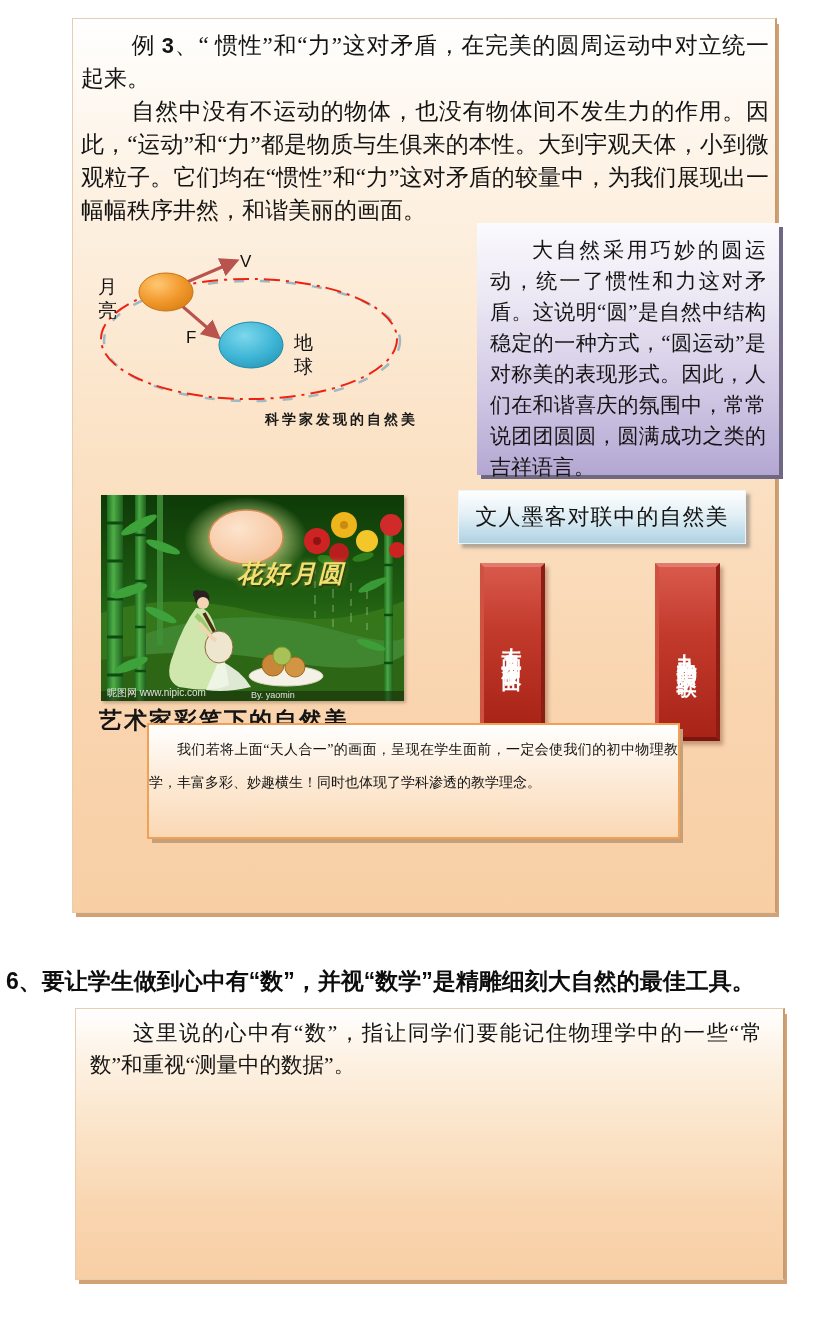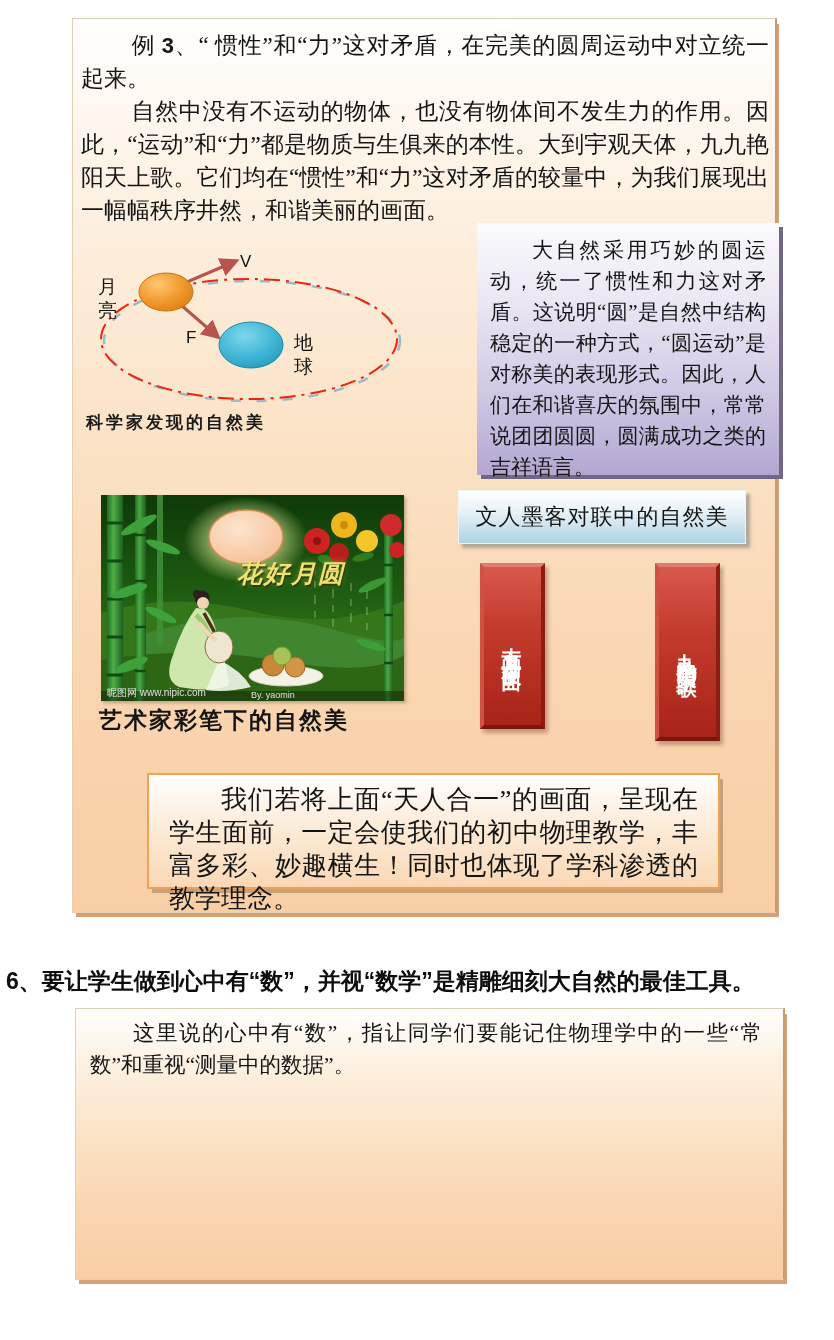--- a/index.html
+++ b/index.html
@@ -16,22 +16,22 @@
 
   .bodytext{font-size:23px;line-height:33px;text-align:justify;margin:0;}
   p.indent{text-indent:2.2em;margin:0;}
   .bold-num{font-family:"Liberation Sans",sans-serif;font-weight:700;font-size:0.95em;}
 
   #intro{position:absolute;left:8px;top:10px;width:688px;}
 
   
   #diagram{position:absolute;left:13px;top:222px;width:332px;}
   #diagram svg{display:block;}
-  #diagram-caption{margin-top:4px;text-align:left;font-family:"Liberation Sans",sans-serif;
-    font-weight:700;font-size:17px;letter-spacing:3px;color:#1a1a1a;}
+  #diagram-caption{margin-top:4px;text-align:right;font-family:"Liberation Sans",sans-serif;
+    font-weight:700;font-size:14px;letter-spacing:3px;color:#1a1a1a;}
   .svg-label{font-family:"Liberation Sans",sans-serif;font-size:19px;fill:#111;}
   .svg-vf{font-family:"Liberation Sans",sans-serif;font-size:17px;fill:#111;}
 
   
   #purple-note{position:absolute;left:364px;top:204px;width:276px;height:228px;padding:12px 13px;
     background:linear-gradient(180deg,#fbfafd 0%,#eae6f3 32%,#d0c7e4 68%,#b3a7d2 100%);
     box-shadow:4px 4px 0 0 #6e6884;font-size:21px;line-height:31px;text-align:justify;margin-left:40px;}
   #purple-note p{margin:0;text-indent:2em;}
 
   
@@ -56,44 +56,44 @@
   .couplet{position:absolute;width:57px;display:flex;align-items:center;justify-content:center;
     background:linear-gradient(180deg,#d8594b 0%,#c23a2c 40%,#a82417 100%);
     border-style:solid;border-width:4px;border-color:#e07b6d #8c1d12 #7a1610 #cf5140;
     box-shadow:3px 4px 4px rgba(120,60,40,.4);}
   #couplet-left{left:407px;top:544px;height:158px;}
   #couplet-right{left:582px;top:544px;height:170px;}
   .couplet-text{writing-mode:vertical-rl;color:#ffffff;font-weight:700;font-size:20px;
     letter-spacing:4px;font-family:"Liberation Serif",serif;}
 
   
-  #summary-note{position:absolute;left:74px;top:754px;width:529px;height:96px;padding:8px 20px;
+  #summary-note{position:absolute;left:74px;top:704px;width:529px;height:96px;padding:8px 0;
     border:2px solid #efa156;
     background:linear-gradient(180deg,#ffffff 0%,#fdeedd 40%,#fad8b4 100%);
-    box-shadow:4px 5px 0 -1px #c5a078;font-size:26px;line-height:33px;text-align:justify;}
+    box-shadow:4px 5px 0 -1px #c5a078;font-size:14px;line-height:33px;text-align:justify;}
   #summary-note p{margin:0;text-indent:2em;}
 
   
   #section6-heading{position:absolute;left:6px;top:966px;width:826px;
     font-family:"Liberation Sans",sans-serif;font-weight:700;font-size:23px;line-height:30px;color:#0d0d0d;}
 
   
   #numbers-inner{position:absolute;left:14px;top:8px;width:672px;}
   #numbers-inner p{font-size:21.5px;line-height:32px;text-align:justify;margin:0;text-indent:2em;}
 </style>
 </head>
 <body>
 
 <div id="canvas">
 
   <div id="panel1" class="panel">
 
     <div id="intro">
       <p class="bodytext indent"><span>例 </span><span class="bold-num">3</span><span>、“ 惯性”和“力”这对矛盾，在完美的圆周运动中对立统一起来。</span></p>
-      <p class="bodytext indent">自然中没有不运动的物体，也没有物体间不发生力的作用。因此，“运动”和“力”都是物质与生俱来的本性。大到宇观天体，九九艳阳天上歌。它们均在“惯性”和“力”这对矛盾的较量中，为我们展现出一幅幅秩序井然，和谐美丽的画面。</p>
+      <p class="bodytext indent">自然中没有不运动的物体，也没有物体间不发生力的作用。因此，“运动”和“力”都是物质与生俱来的本性。大到宇观天体，小到微观粒子。它们均在“惯性”和“力”这对矛盾的较量中，为我们展现出一幅幅秩序井然，和谐美丽的画面。</p>
     </div>
 
     <div id="diagram">
       <svg width="332" height="166" viewBox="0 0 332 166">
         <defs>
           <radialGradient id="moonGrad" cx="35%" cy="30%" r="80%">
             <stop offset="0%" stop-color="#ffc873"></stop>
               <stop offset="55%" stop-color="#f29a2e"></stop>
               <stop offset="100%" stop-color="#d97f14"></stop>
           </radialGradient>

